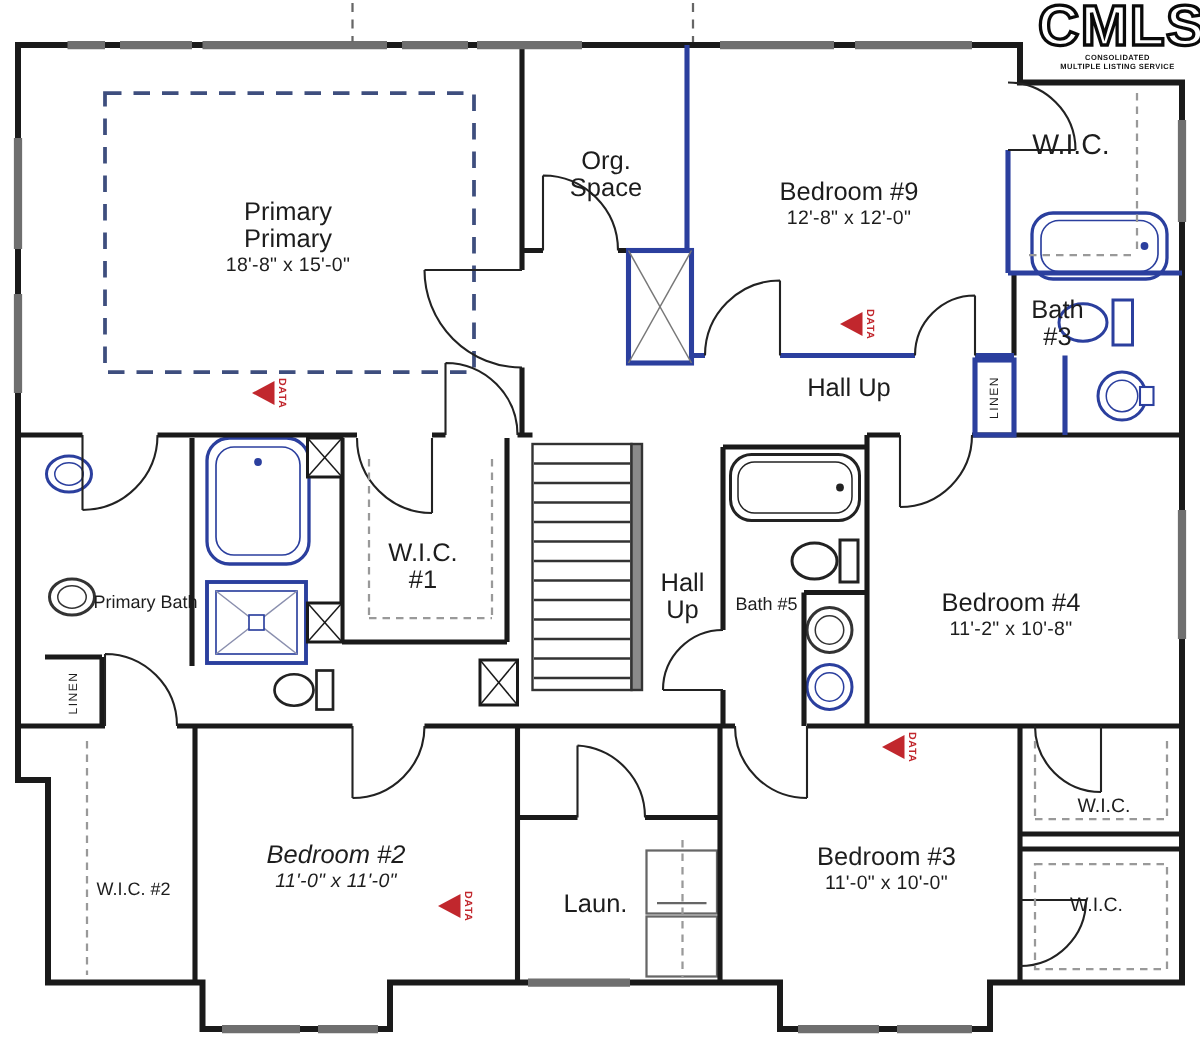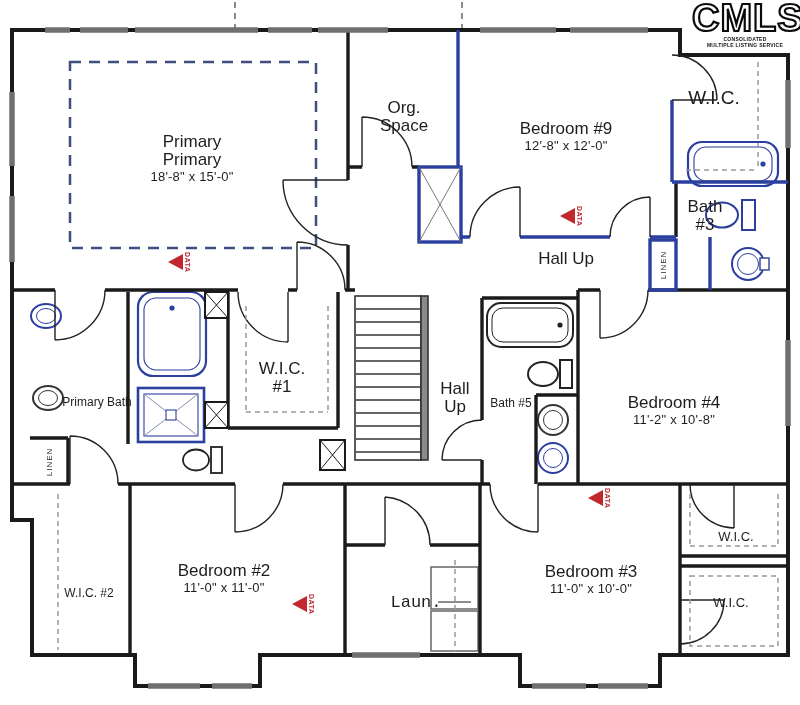--- a/index.html
+++ b/index.html
@@ -231,25 +231,25 @@
   <div class="room-label f17 nowrap" style="left:674px;top:410px;">
     <span class="nm">Bedroom #4</span>
     <span class="dims">11'-2" x 10'-8"</span>
   </div>
   <div class="vtext" style="left:49px;top:462px;">
     <span>LINEN</span>
   </div>
   <div class="room-label f16 wrap60" style="left:89px;top:577px;">
     <span class="nm">W.I.C. #2</span>
   </div>
-  <div class="room-label f17 nowrap" style="left:224px;top:578px;">
+  <div class="room-label f17 nowrap" style="left:224px;top:578px;font-style:italic;">
     <span class="nm">Bedroom #2</span>
     <span class="dims">11'-0" x 11'-0"</span>
   </div>
-  <div class="room-label f17 nowrap" style="left:416px;top:603px;font-family:Liberation Mono, monospace;">
+  <div class="room-label f17 nowrap" style="left:397px;top:603px;">
     <span class="nm">Laun.</span>
   </div>
   <div class="room-label f17 nowrap" style="left:591px;top:579px;">
     <span class="nm">Bedroom #3</span>
     <span class="dims">11'-0" x 10'-0"</span>
   </div>
   <div class="room-label f13 nowrap" style="left:736px;top:537px;">
     <span class="nm">W.I.C.</span>
   </div>
   <div class="room-label f13 nowrap" style="left:731px;top:603px;">

